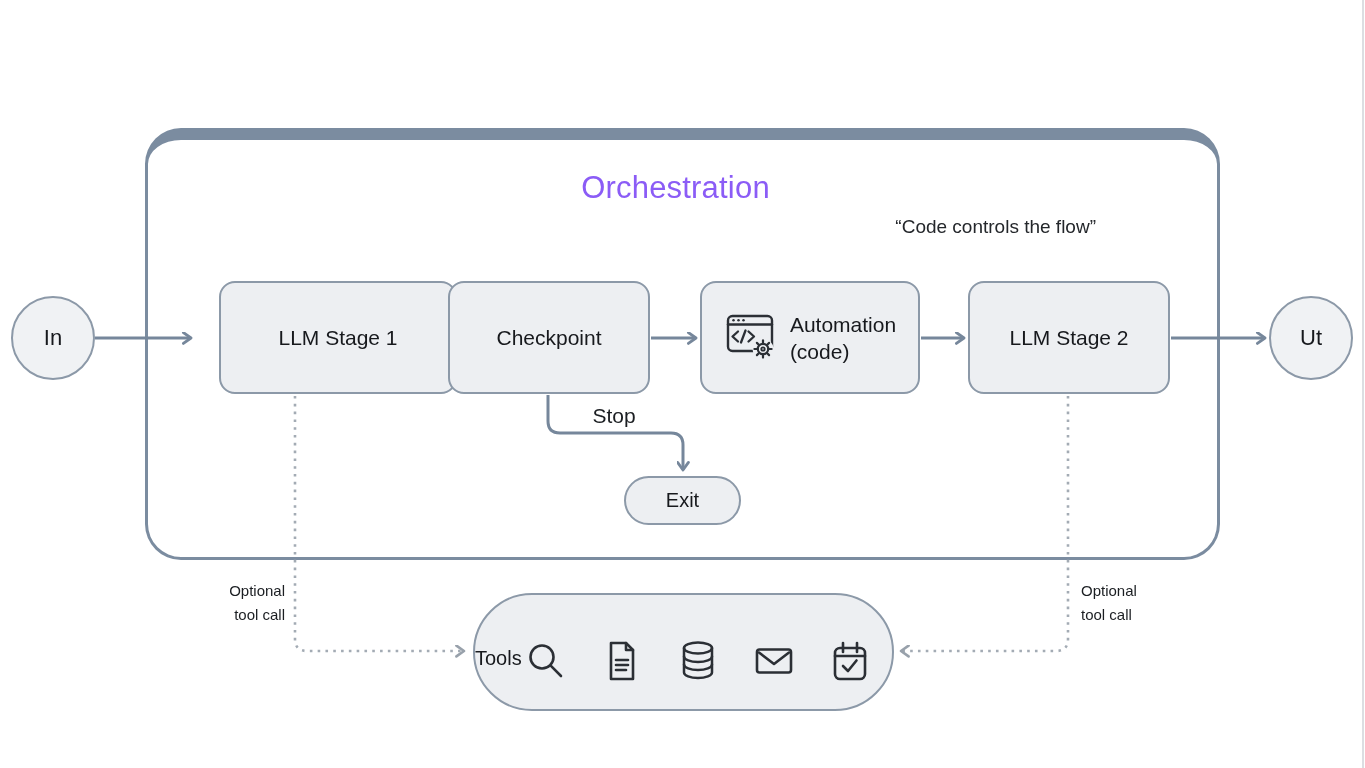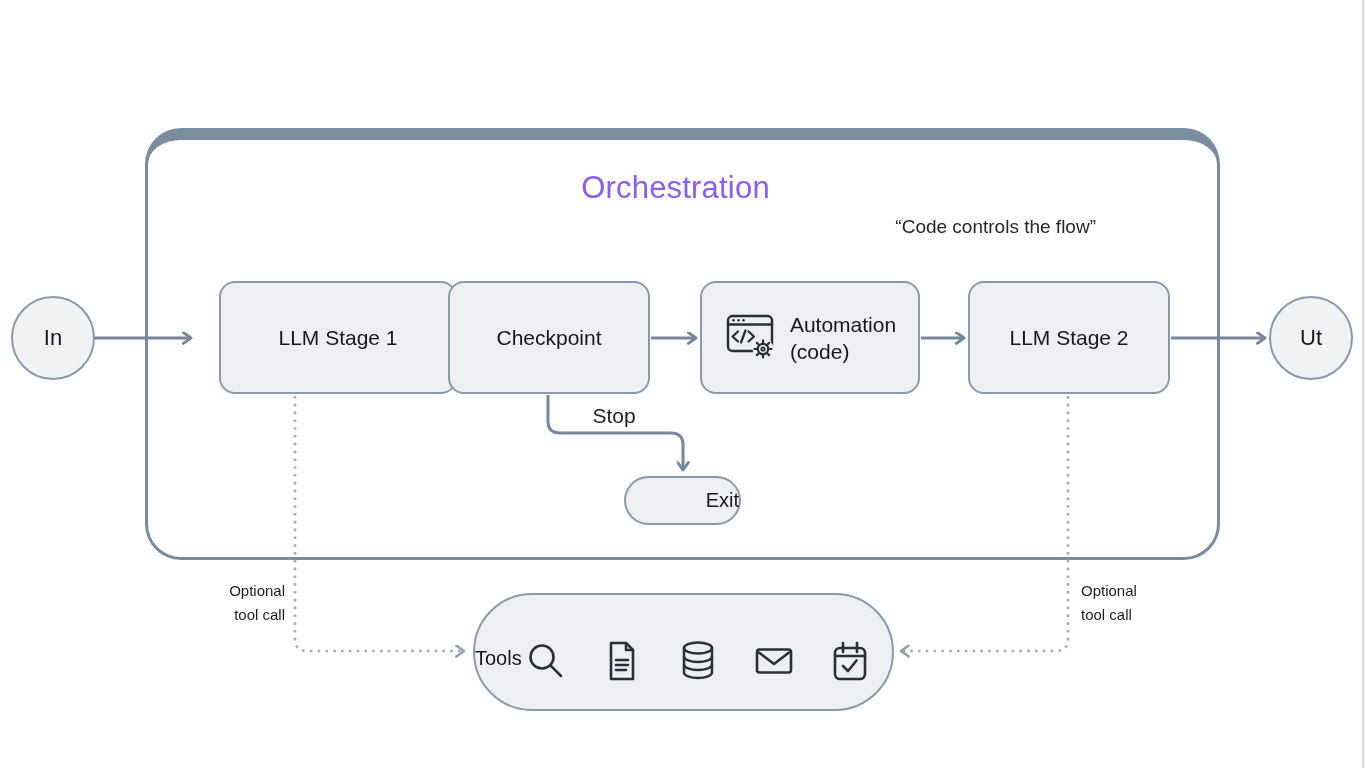--- a/index.html
+++ b/index.html
@@ -33,21 +33,21 @@
   .node-row{ top:281px; height:113px; }
   .circle{
     position:absolute; width:84px; height:84px; box-sizing:border-box;
     background:#f0f2f4; border:2.5px solid #8c99a8; border-radius:50%;
     display:flex; align-items:center; justify-content:center;
     font-size:22px; color:#17191d;
   }
   .pill{
     position:absolute; box-sizing:border-box;
     background:#edeff2; border:2.5px solid #8c99a8;
-    display:flex; align-items:center; justify-content:flex-end;
+    display:flex; align-items:center; justify-content:center;
     color:#17191d;
   }
   #exit-node{ left:624px; top:476px; width:117px; height:49px; border-radius:26px; font-size:20px; }
   #tools-node{
     left:473px; top:593px; width:421px; height:118px; border-radius:60px;
     flex-direction:row; justify-content:flex-start; padding-top:13px;
   }
   #tools-node .tools-label{ font-size:20px; color:#17191d; }
   .tools-icons{ display:flex; gap:28px; margin-top:8px; align-items:center; }
   

